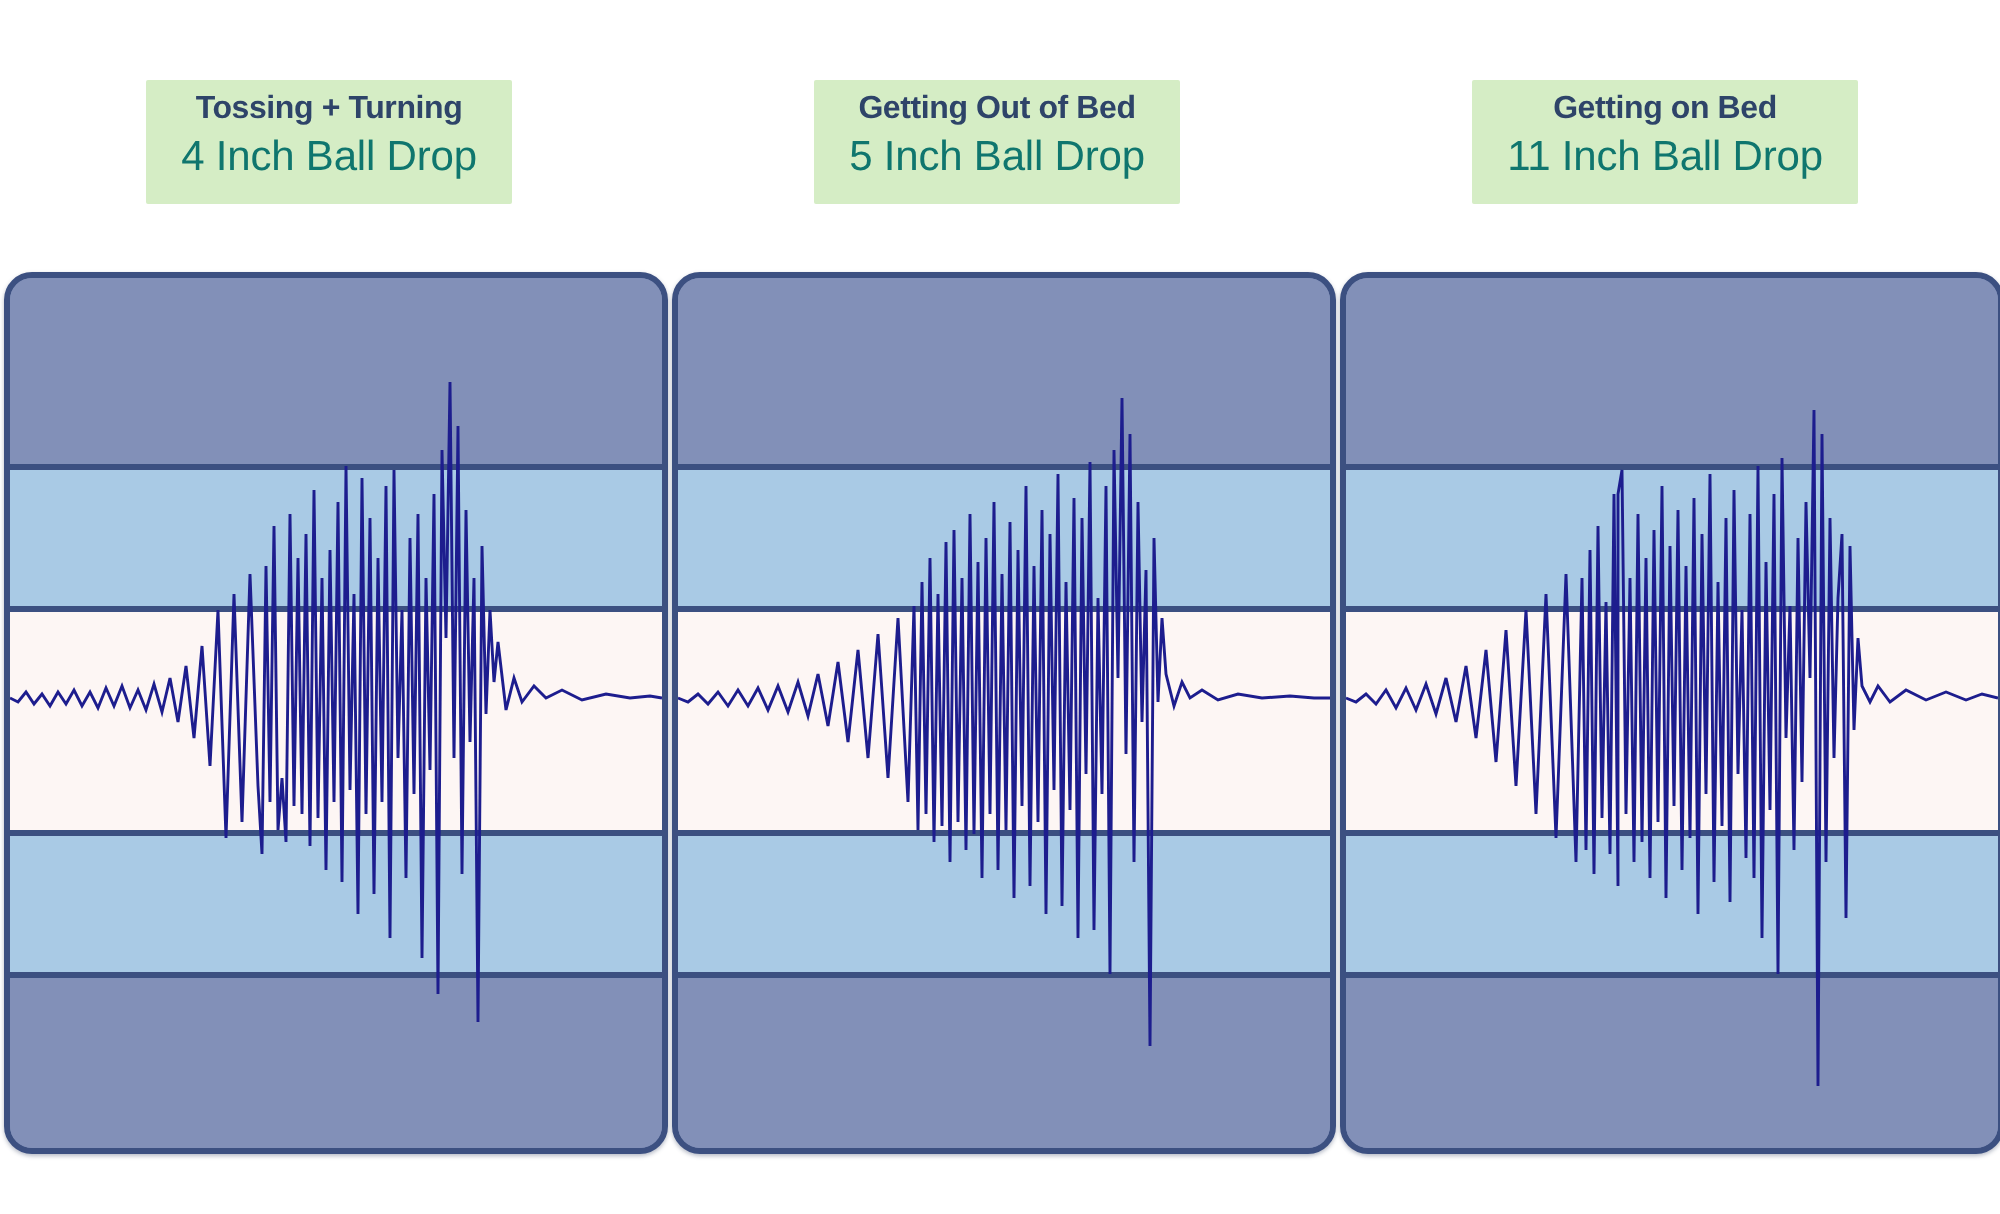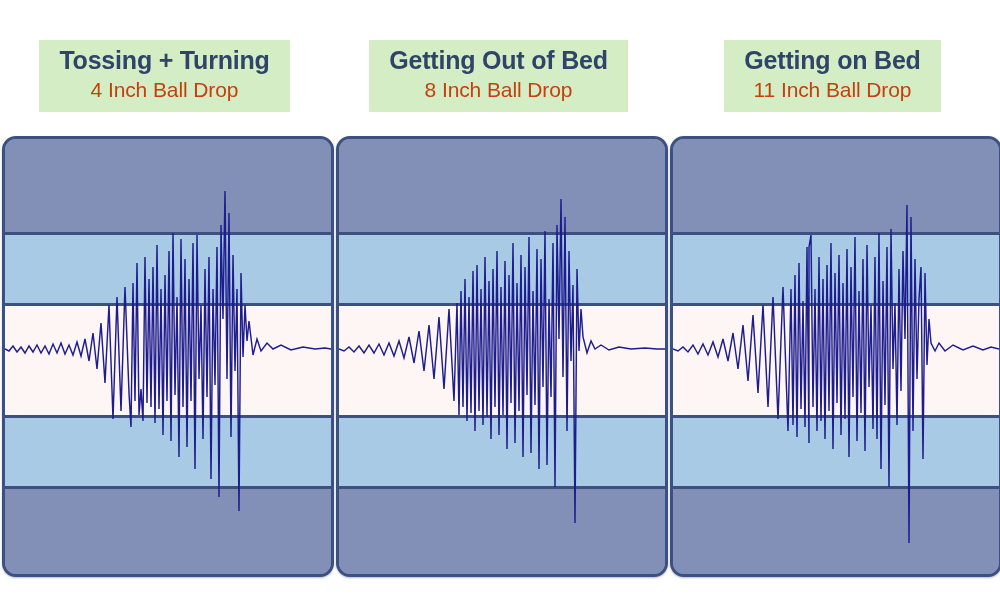--- a/index.html
+++ b/index.html
@@ -45,35 +45,35 @@
     background: #d5edc5;
     color: #2e4469;
     text-align: center;
     padding: 6px 18px 10px 18px;
     border-radius: 1px;
     box-sizing: border-box;
     line-height: 1.18;
     user-select: none;
   }
   .badge-title {
-    font-size: 25px;
+    font-size: 16px;
     font-weight: bold;
     letter-spacing: -0.2px;
     white-space: nowrap;
     display: block;
     padding: 0 2px;
   }
   .badge-sub {
     font-size: 21px;
     font-weight: normal;
     letter-spacing: -0.1px;
     white-space: nowrap;
     display: block;
     margin-top: 2px;
-    color: #c2410c;
+    color: #0f766e;
   }
 
   
   .panel {
     position: absolute;
     top: 136px;
     left: 0;
     width: 332px;
     height: 441px;
     border: 3px solid #3c5081;
@@ -153,21 +153,21 @@
             L248,216 L252,200 L256,212 L262,204 L268,210 L276,206 L286,211 L298,208
             L310,210 L320,209 L326,210"></path>
         </svg>
       </div>
     </div>
   </div>
 
   <div class="column column-2">
     <div class="badge">
       <span class="badge-title">Getting Out of Bed</span>
-      <span class="badge-sub">8 Inch Ball Drop</span>
+      <span class="badge-sub">5 Inch Ball Drop</span>
     </div>
     <div class="panel">
       <div class="bands">
         <div class="band band-dark" style="height:94px"></div>
         <div class="band band-mid band-sep" style="height:72px"></div>
         <div class="band band-light band-sep" style="height:114px"></div>
         <div class="band band-mid band-sep" style="height:72px"></div>
         <div class="band band-dark band-sep" style="height:89px"></div>
       </div>
       <div class="wave-layer">

